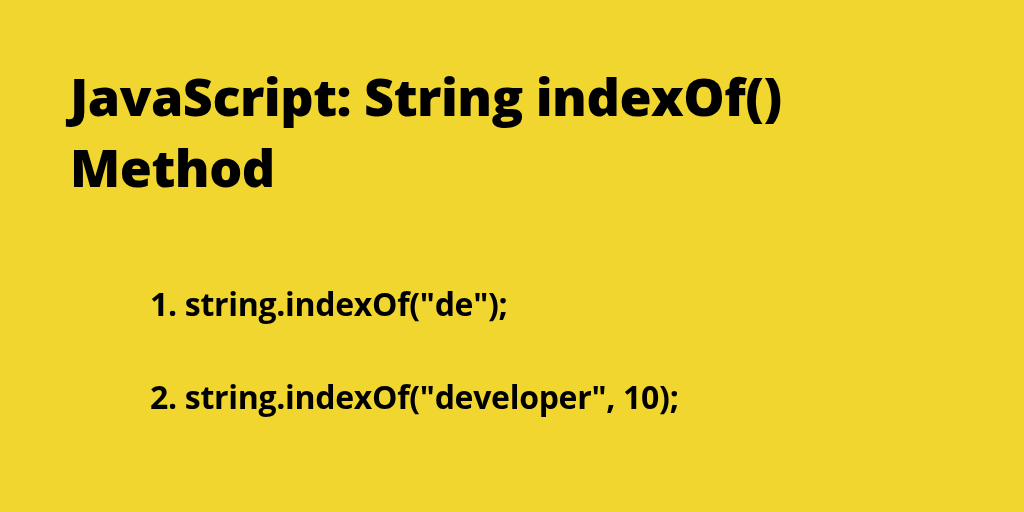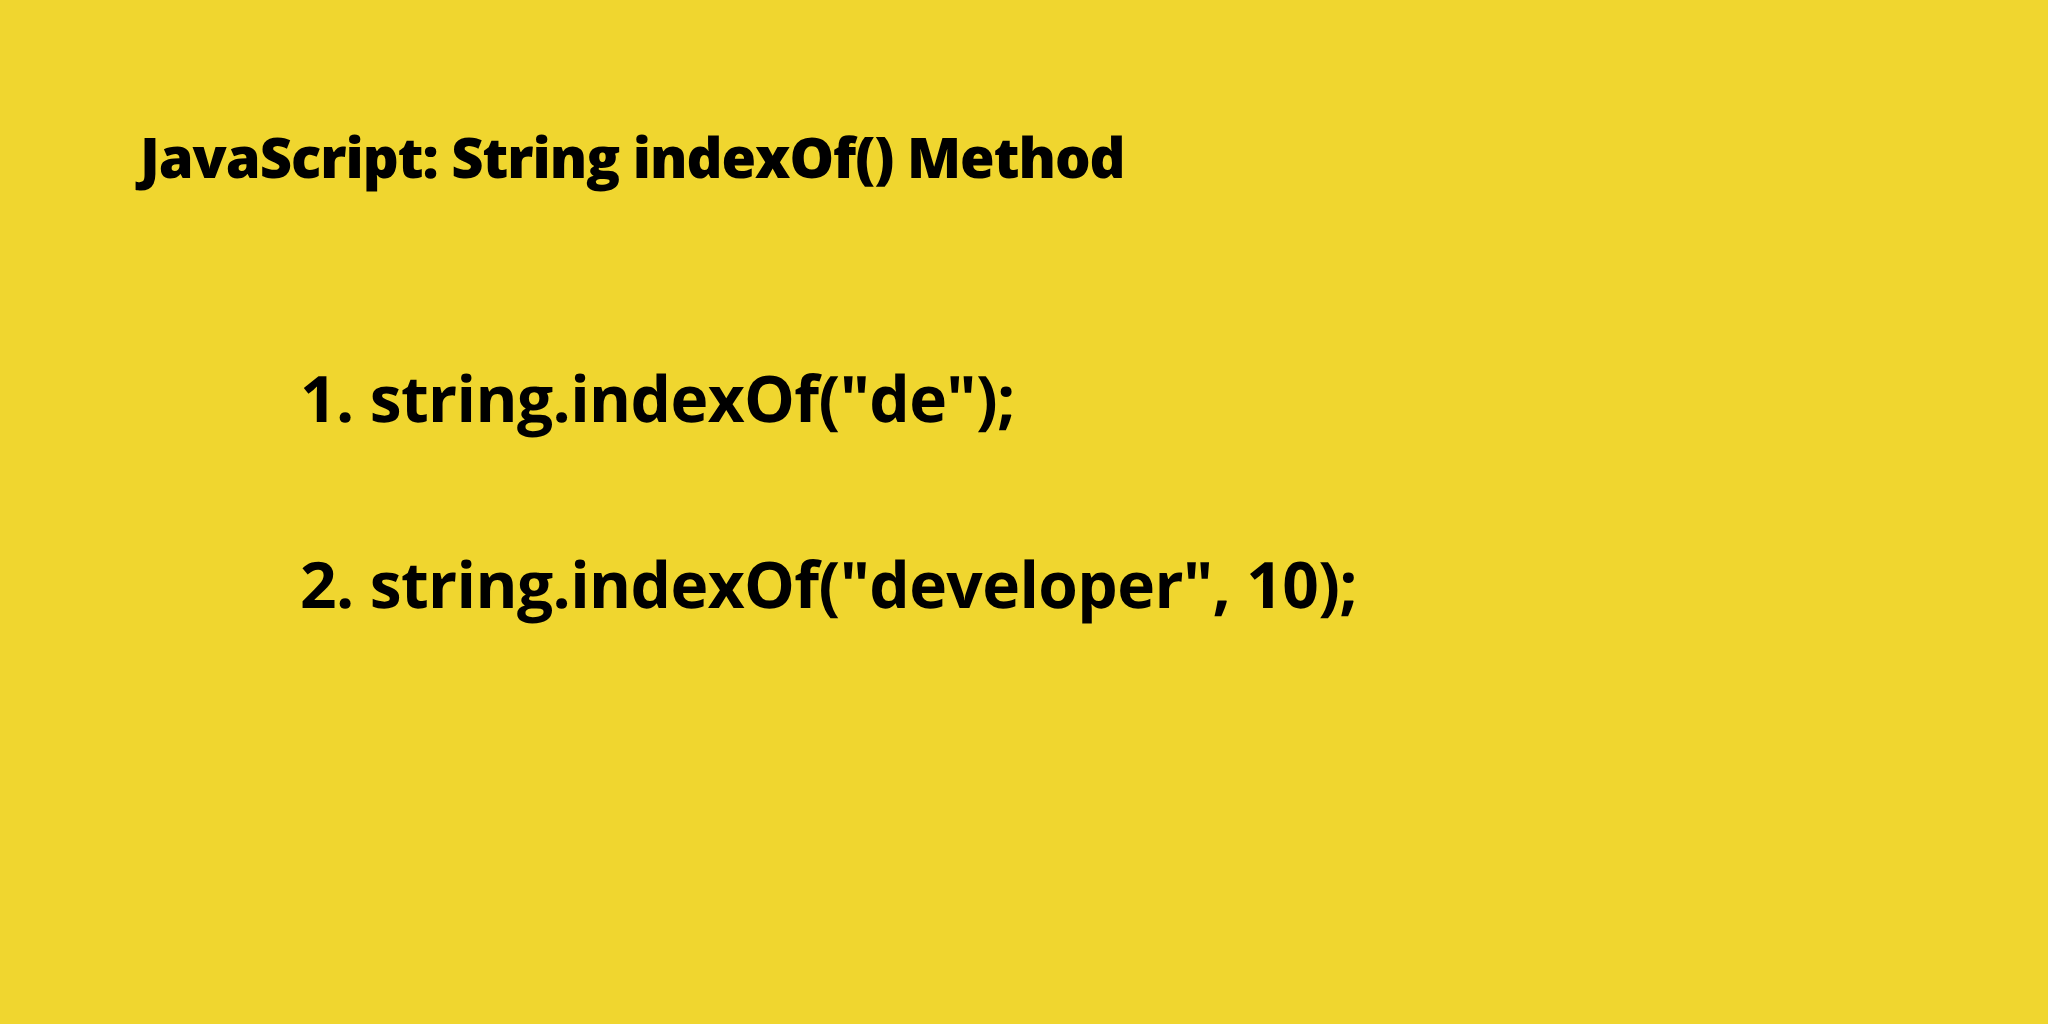--- a/index.html
+++ b/index.html
@@ -9,21 +9,21 @@
     background: #f0d62f;
     font-family: "Open Sans", "Segoe UI", "Helvetica Neue", Arial, sans-serif;
     overflow: hidden;
   }
   .slide {
     width: 100%;
     height: 100%;
     padding: 60px 70px 0 70px;
   }
   .title {
-    font-size: 28px;
+    font-size: 52px;
     font-weight: 800;
     color: #000;
     letter-spacing: -0.5px;
   }
   .examples {
     margin-top: 80px;
     padding-left: 80px;
   }
   .example {
     font-size: 32px;

